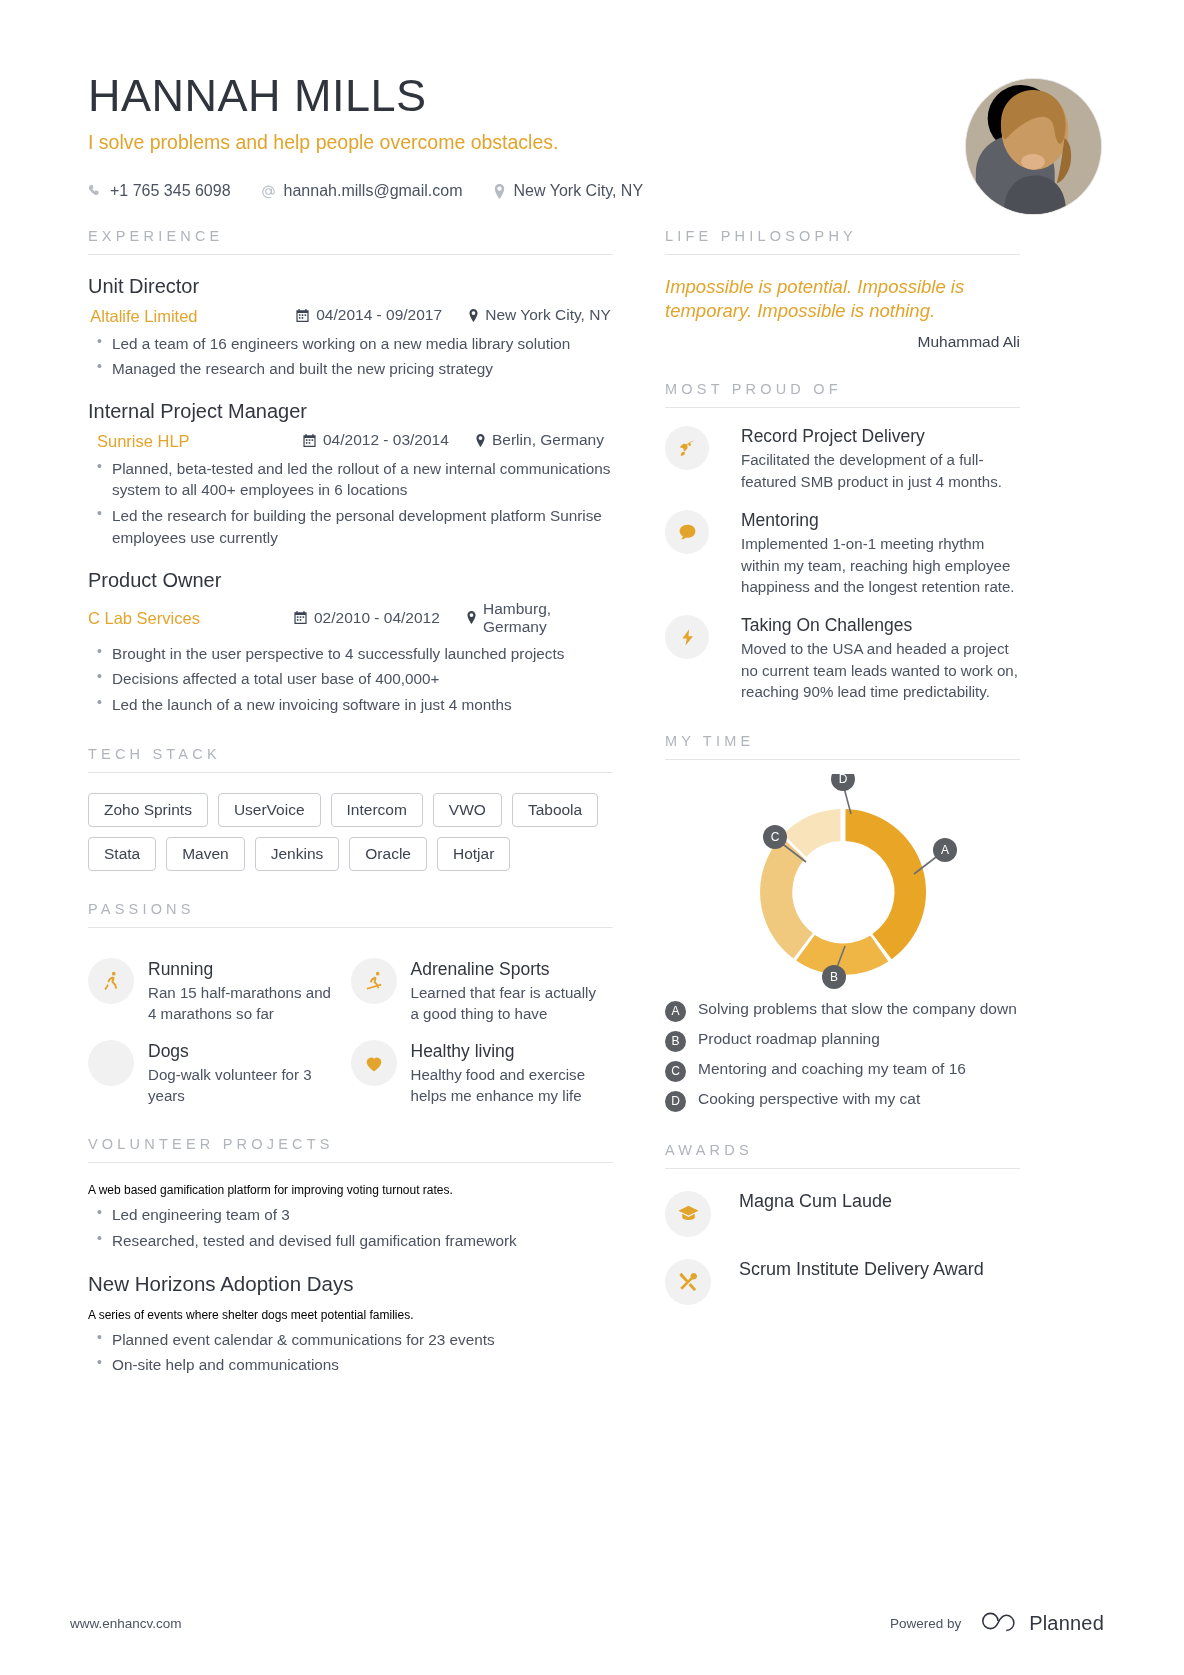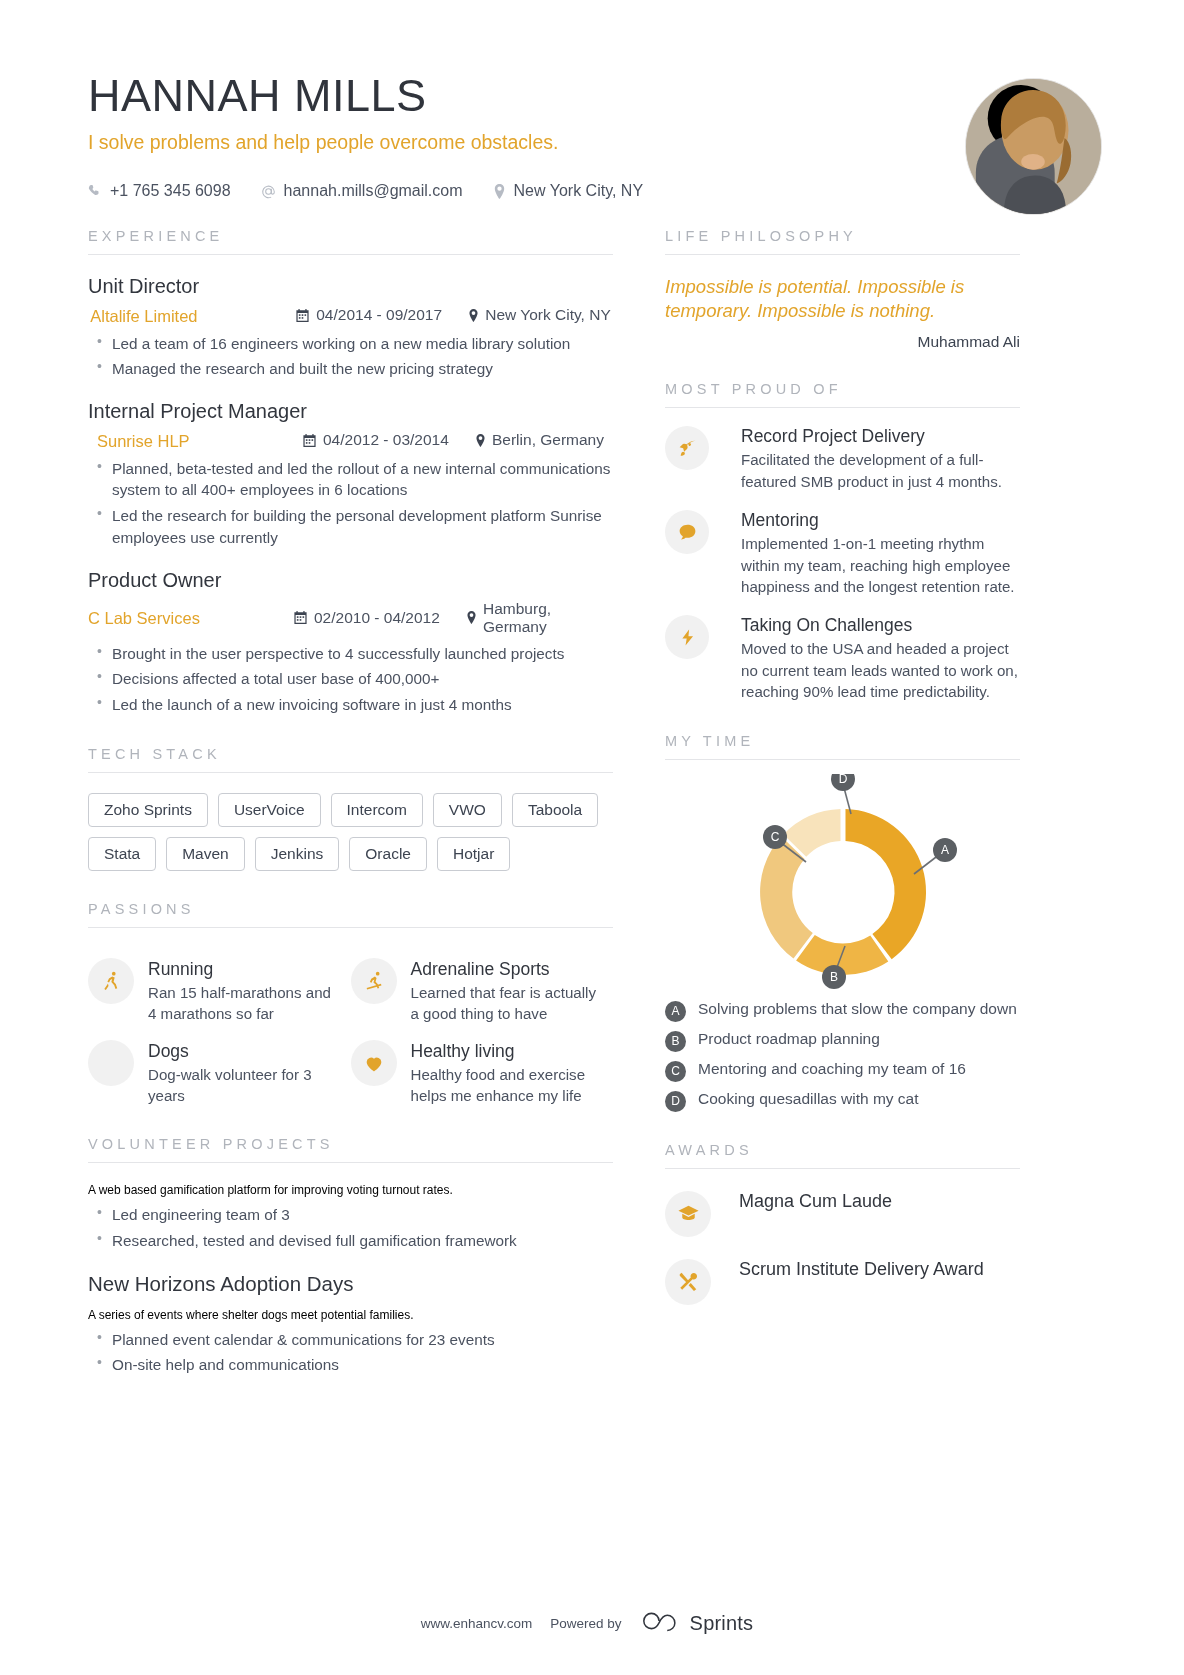--- a/index.html
+++ b/index.html
@@ -115,21 +115,21 @@
   .legend-text { font-size: 15.5px; color: #4b5260; line-height: 1.35; }
 
   
   .award { display: flex; align-items: flex-start; gap: 28px; margin-top: 22px; }
   .award .pcircle { width: 46px; height: 46px; }
   .award-title { font-size: 18px; color: #32363e; }
 
   
   .footer {
     position: absolute; left: 0; right: 0; bottom: 38px;
-    display: flex; align-items: center; justify-content: center;
+    display: flex; align-items: center; justify-content: space-between;
     padding: 0 80px 0 70px;
     gap: 18px;
   }
   .foot-url { font-size: 13.5px; color: #4b5260; }
   .foot-right { display: flex; align-items: center; gap: 18px; }
   .powered { font-size: 13.5px; color: #4b5260; }
   .brand { display: flex; align-items: center; gap: 10px; }
   .brand-name { font-size: 20px; color: #32363e; letter-spacing: 0.2px; }
 </style>
 </head>
@@ -474,21 +474,21 @@
           <div class="legend-row">
             <div class="legend-badge">B</div>
             <div class="legend-text">Product roadmap planning</div>
           </div>
           <div class="legend-row">
             <div class="legend-badge">C</div>
             <div class="legend-text">Mentoring and coaching my team of 16</div>
           </div>
           <div class="legend-row">
             <div class="legend-badge">D</div>
-            <div class="legend-text">Cooking quesadillas with my cat</div>
+            <div class="legend-text">Cooking perspective with my cat</div>
           </div>
         </div>
       </div>
 
       <div class="section">
         <div class="sec-title">AWARDS</div>
         <div class="sec-rule"></div>
 
         <div class="award">
           <div class="pcircle">
@@ -518,18 +518,18 @@
   <div class="footer">
     <div class="foot-url">www.enhancv.com</div>
     <div class="foot-right">
       <div class="powered">Powered by</div>
       <div class="brand">
         <span>
           <svg width="40" height="24" viewBox="0 0 42 24" fill="none" stroke="#32363e" stroke-width="1.6">
             <path d="M20 12c0-4.4-3.6-8-8-8s-8 3.6-8 8 3.6 8 8 8c4 0 6.5-3 8.3-6.6C22.1 9.8 24.6 6 28.6 6c4.4 0 8 3.6 8 8s-3.6 8-8 8"></path>
           </svg>
         </span>
-        <span class="brand-name">Sprints</span>
+        <span class="brand-name">Planned</span>
       </div>
     </div>
   </div>
 
 </div>
 
 </body></html>

